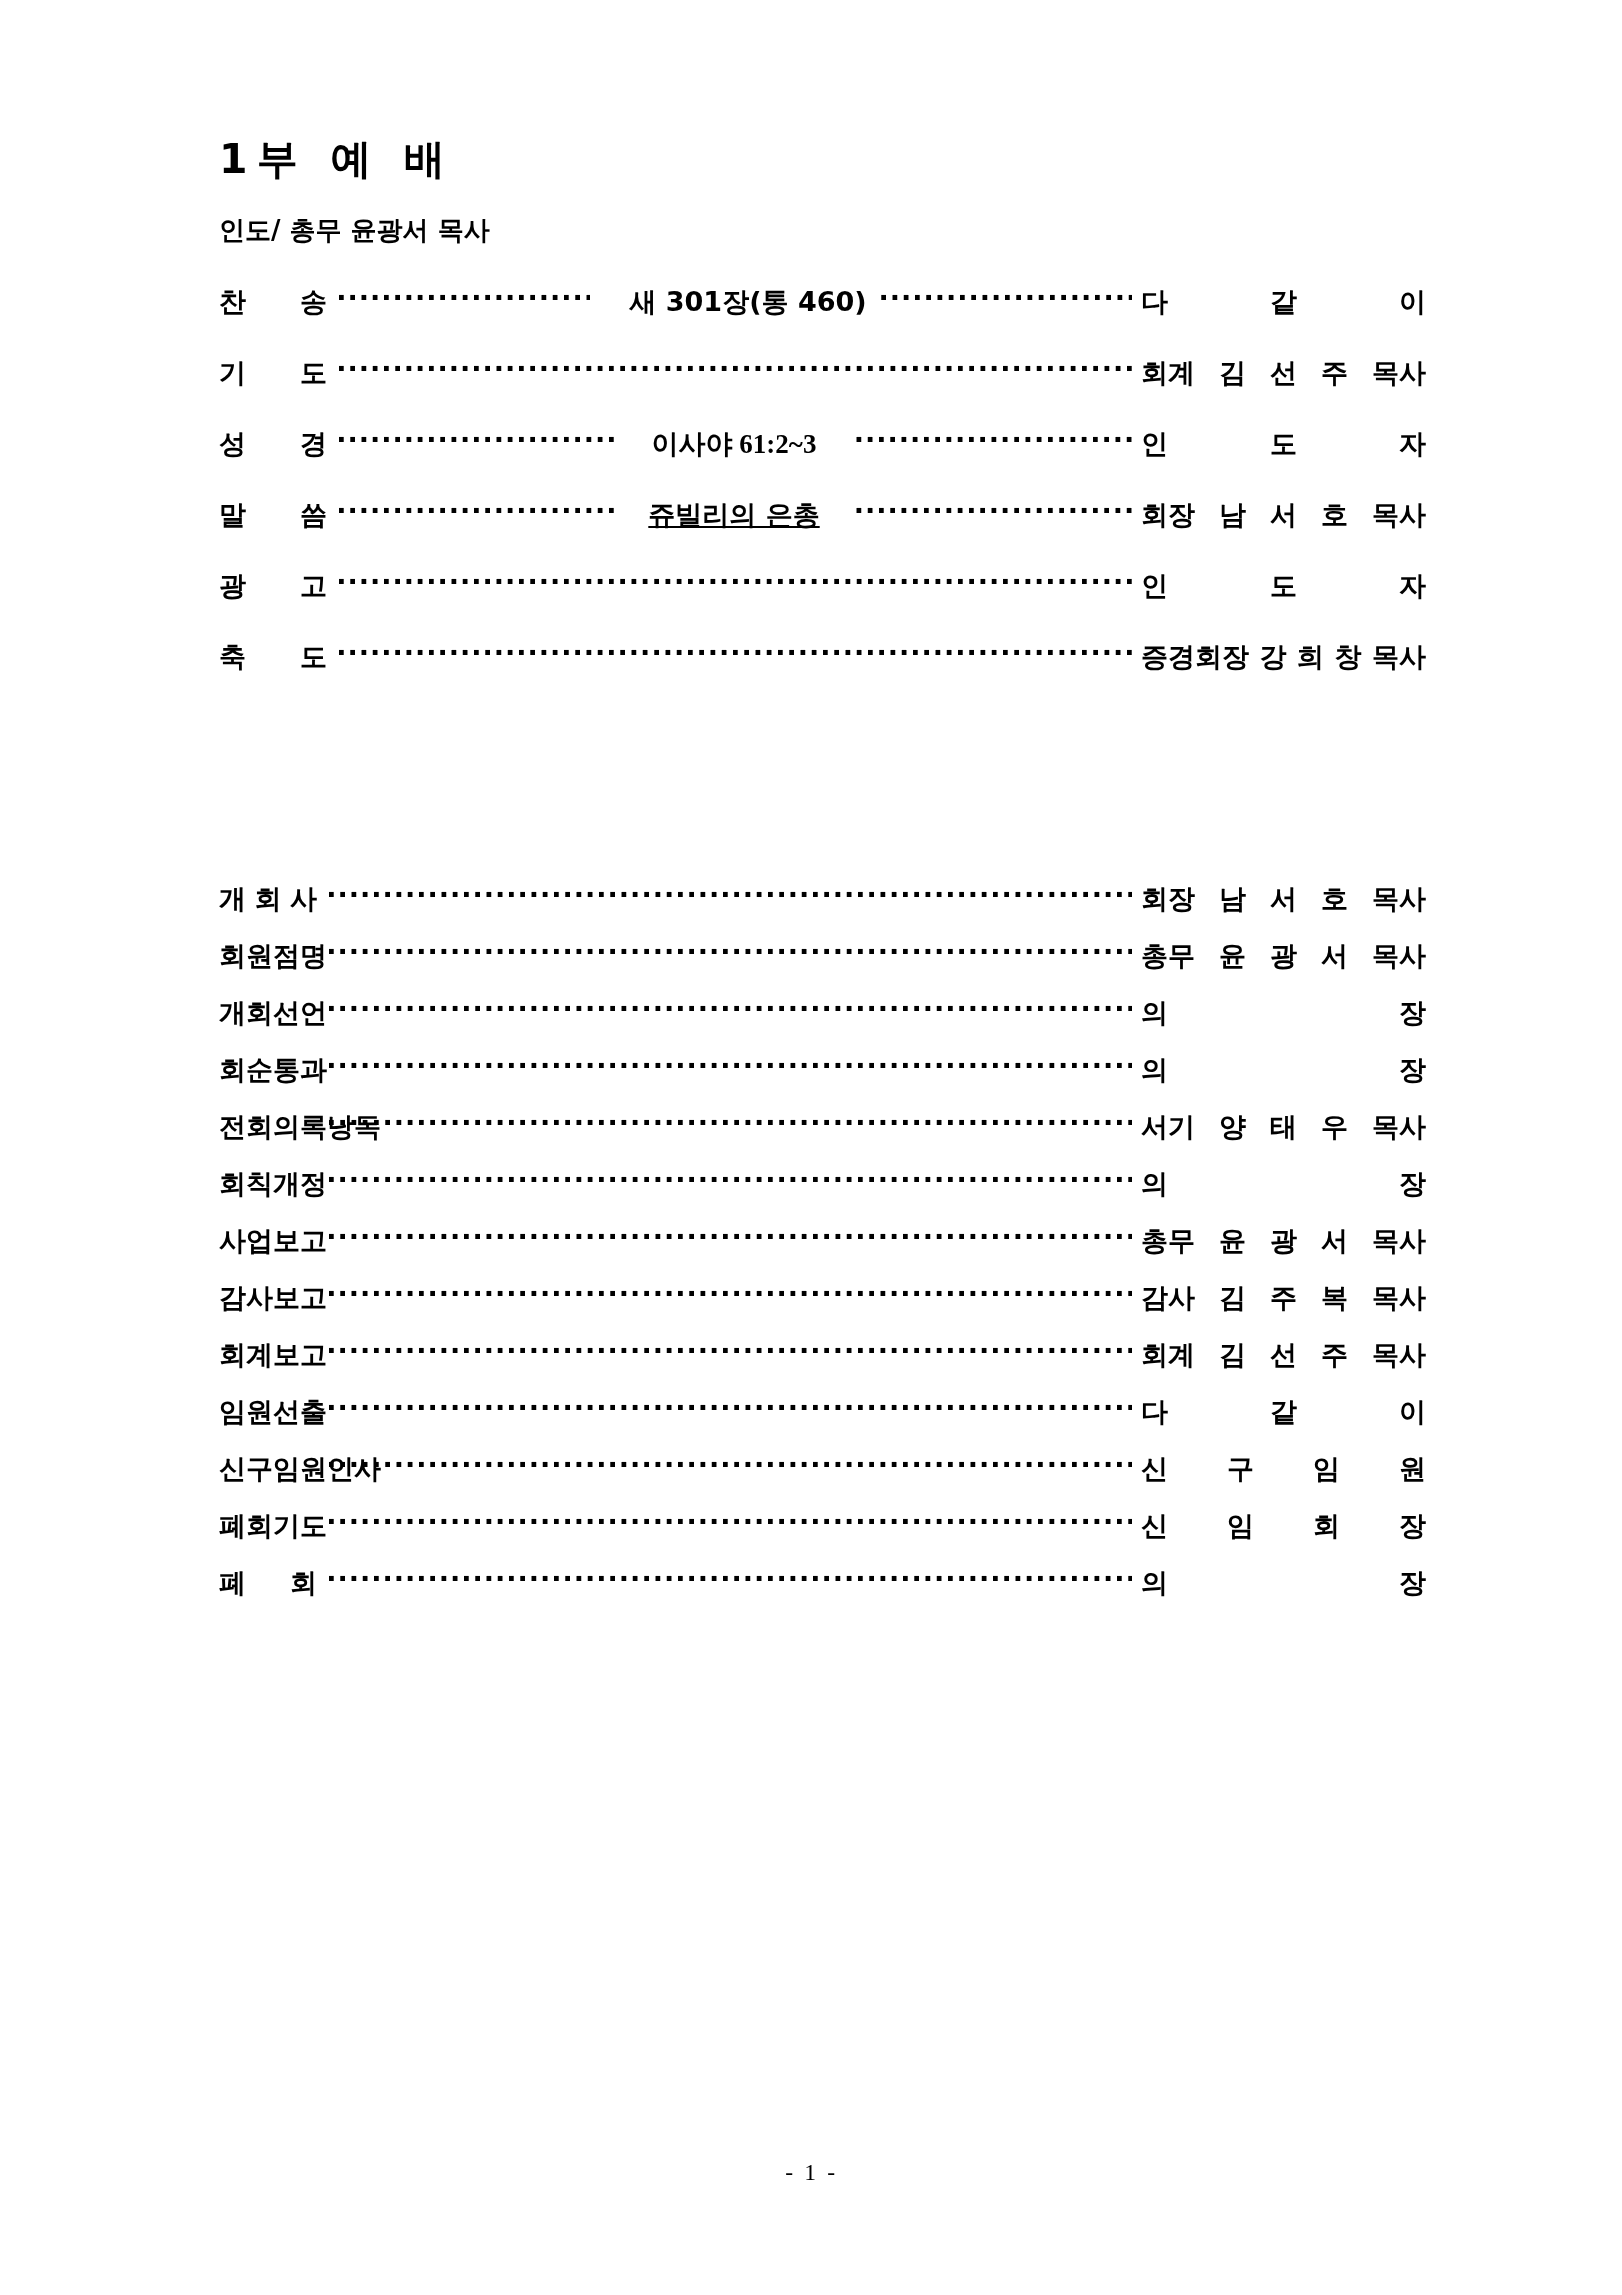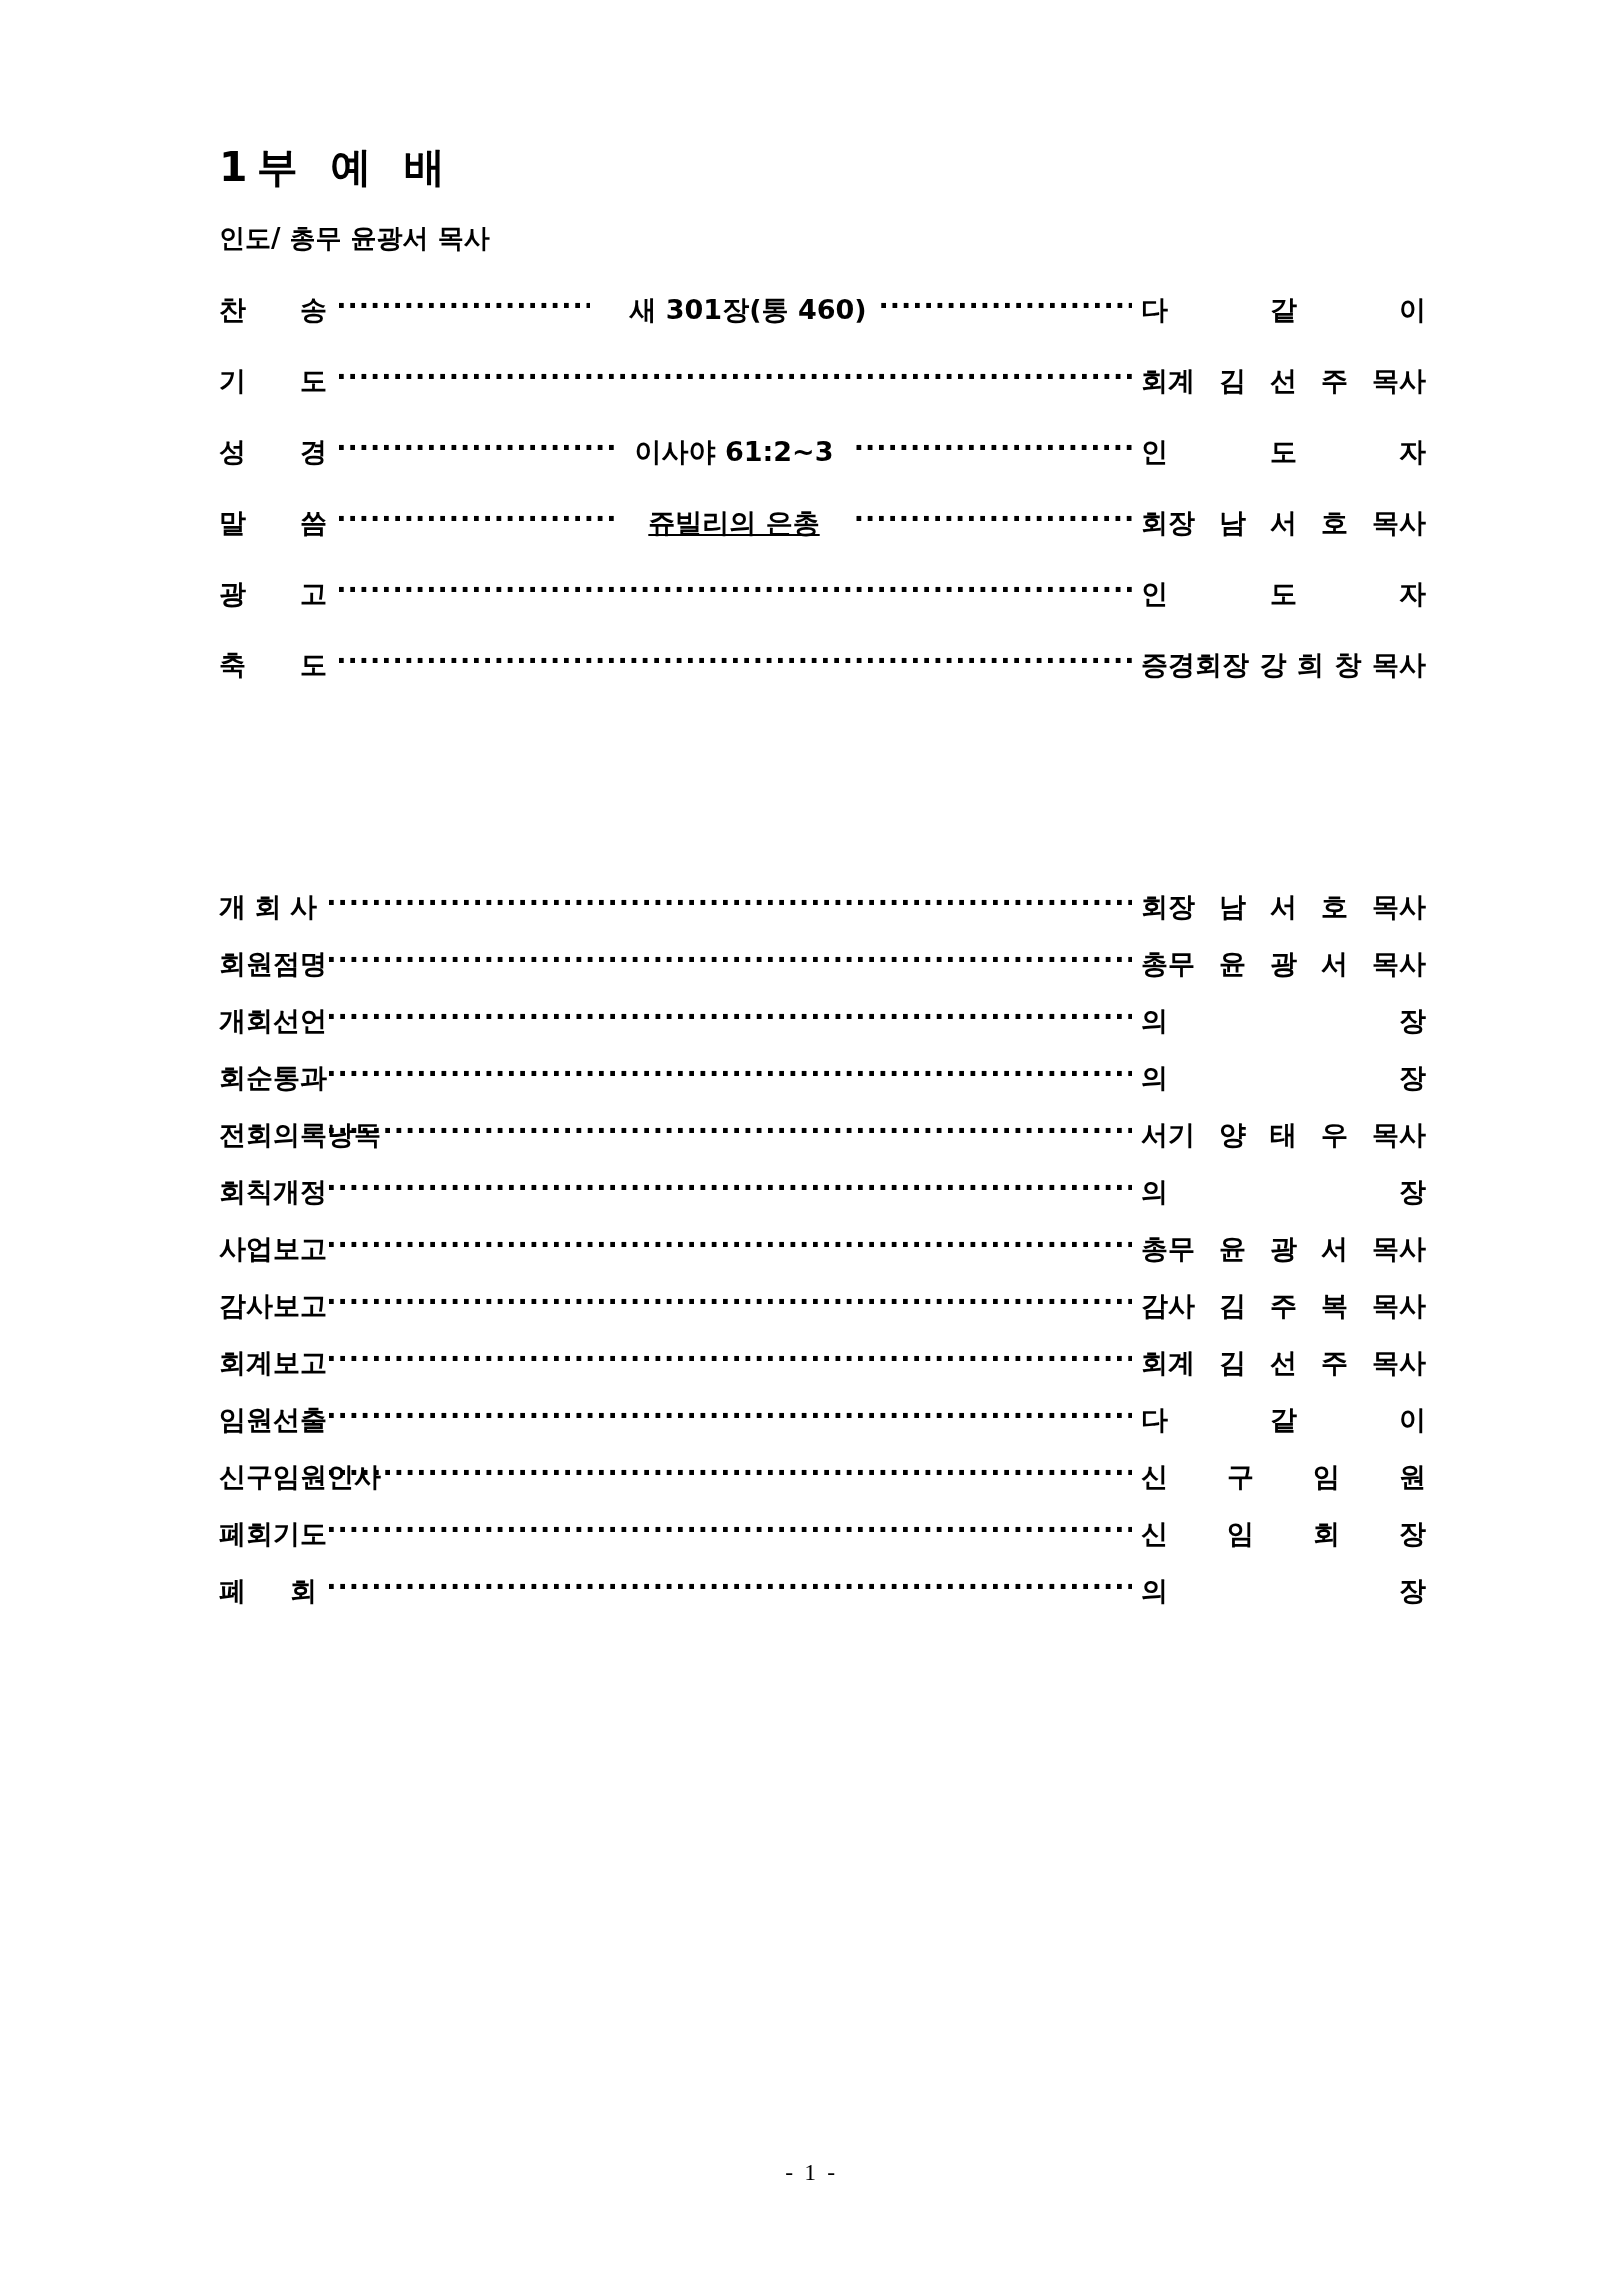--- a/index.html
+++ b/index.html
@@ -21,21 +21,21 @@
     position: relative;
     width: 1623px;
     height: 2295px;
     box-sizing: border-box;
     padding: 0;
   }
 
   .content {
     position: absolute;
     left: 219px;
-    top: 16px;
+    top: 8px;
     width: 1207px;
   }
 
   
   .section-title {
     font-size: 41px;
     font-weight: bold;
     letter-spacing: 9.2px;
     line-height: 1.0;
     white-space: pre;
@@ -160,21 +160,21 @@
             <span>주</span>
             <span>목사</span>
           </div>
         </div>
         <div class="prog-row" style="margin-bottom: 35px;">
           <div class="just lbl1">
             <span>성</span>
             <span>경</span>
           </div>
           <div class="dots"></div>
-          <div class="mid" style="min-width: 216px;">이사야 61:2~3</div>
+          <div class="mid" style="min-width: 216px; font-family: Liberation Serif, serif;">이사야 61:2~3</div>
           <div class="dots"></div>
           <div class="just right">
             <span>인</span>
             <span>도</span>
             <span>자</span>
           </div>
         </div>
         <div class="prog-row" style="margin-bottom: 35px;">
           <div class="just lbl1">
             <span>말</span>

